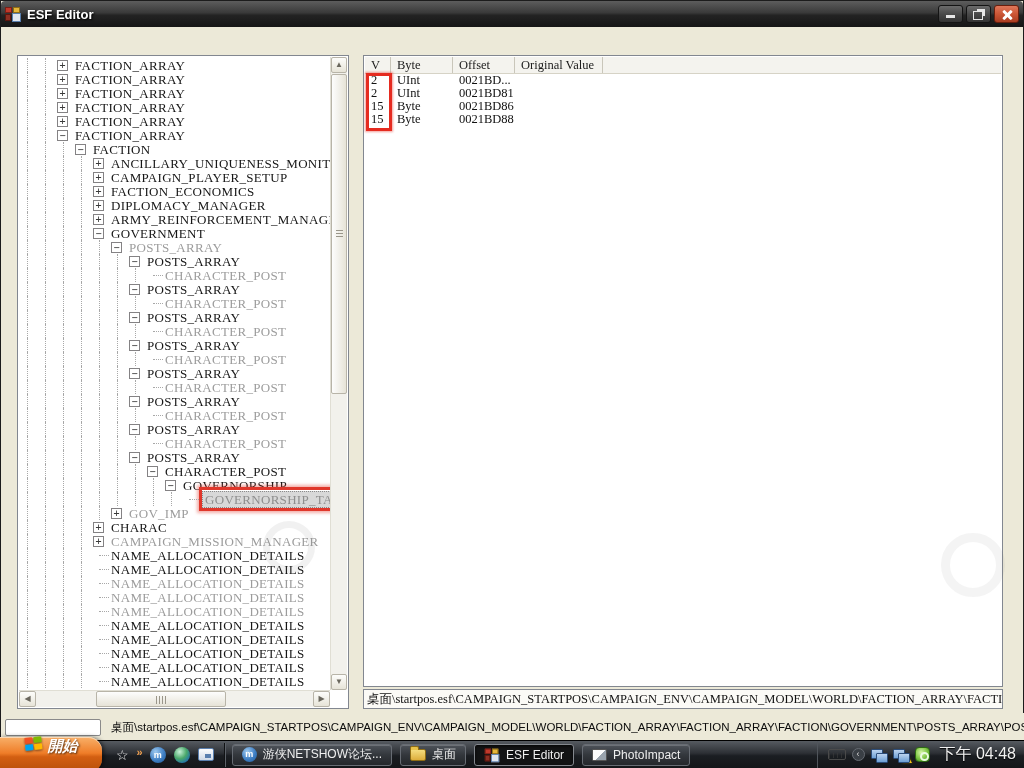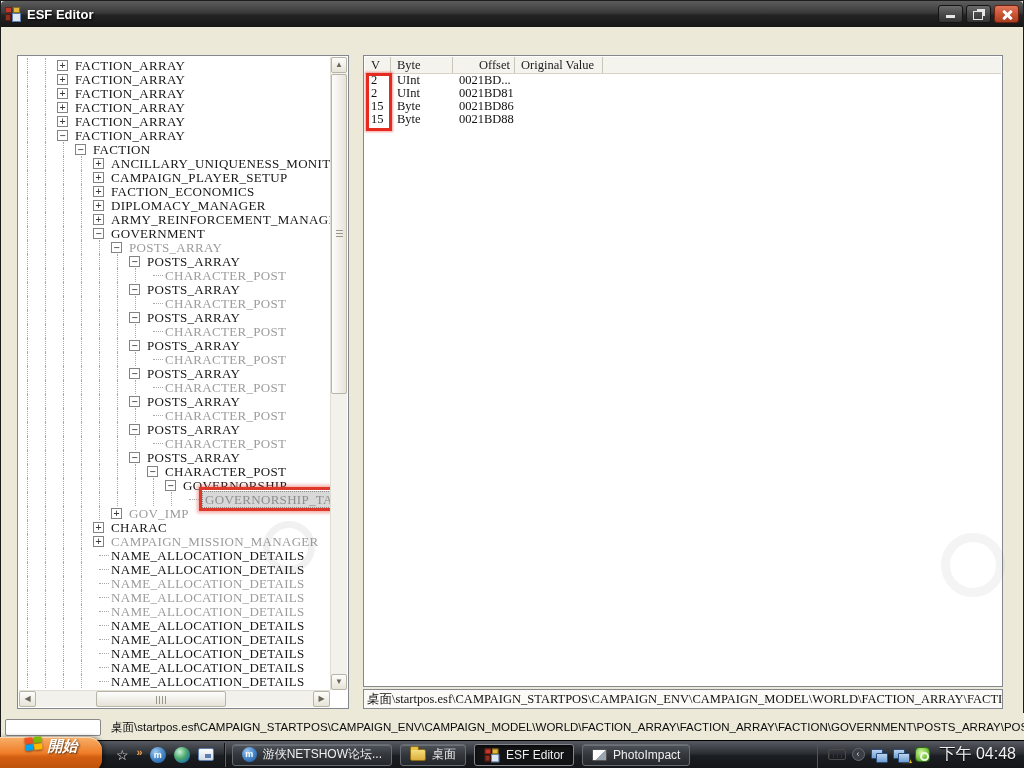--- a/index.html
+++ b/index.html
@@ -665,21 +665,21 @@
       <div class="sb-btn">▶</div>
     </div>
   </div>
 
   <div class="splitter"></div>
 
   <div class="list-panel">
     <div class="table-header">
         <span class="th" style="width: 26px;">V</span>
         <span class="th" style="width: 62px;">Byte</span>
-        <span class="th" style="width: 62px; text-align: right;">Offset</span>
+        <span class="th" style="width: 62px;">Offset</span>
         <span class="th" style="width: 88px;">Original Value</span>
         <span class="th fill"></span>
       </div>
     <div class="table-body">
         <div class="tr">
           <span class="td" style="width: 26px;">2</span>
           <span class="td" style="width: 62px;">UInt</span>
           <span class="td" style="width: 62px;">0021BD...</span>
           <span class="td" style="width: 88px;"></span>
         </div>

